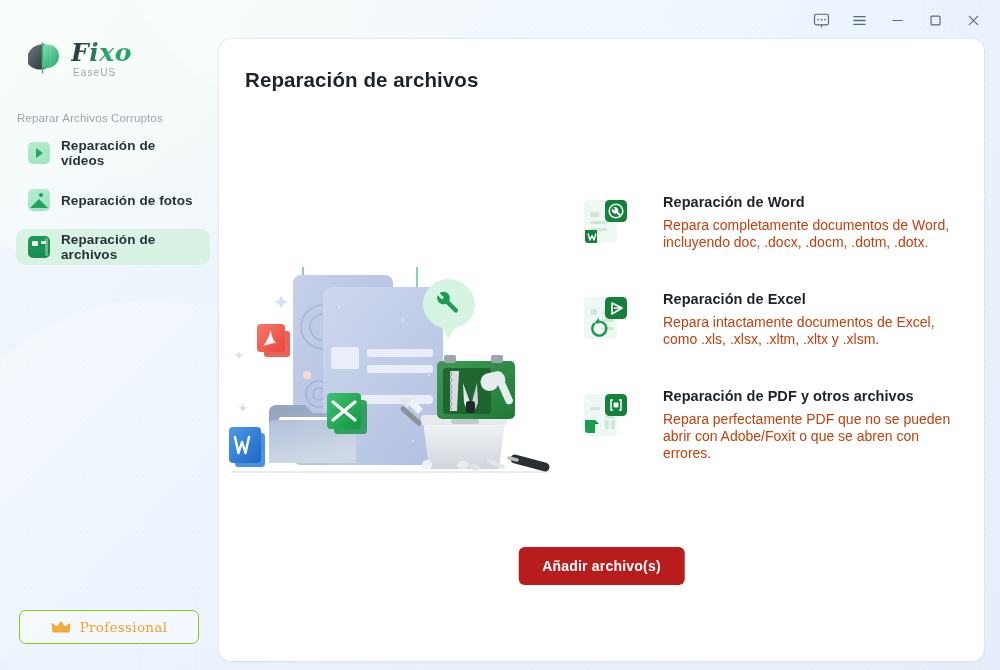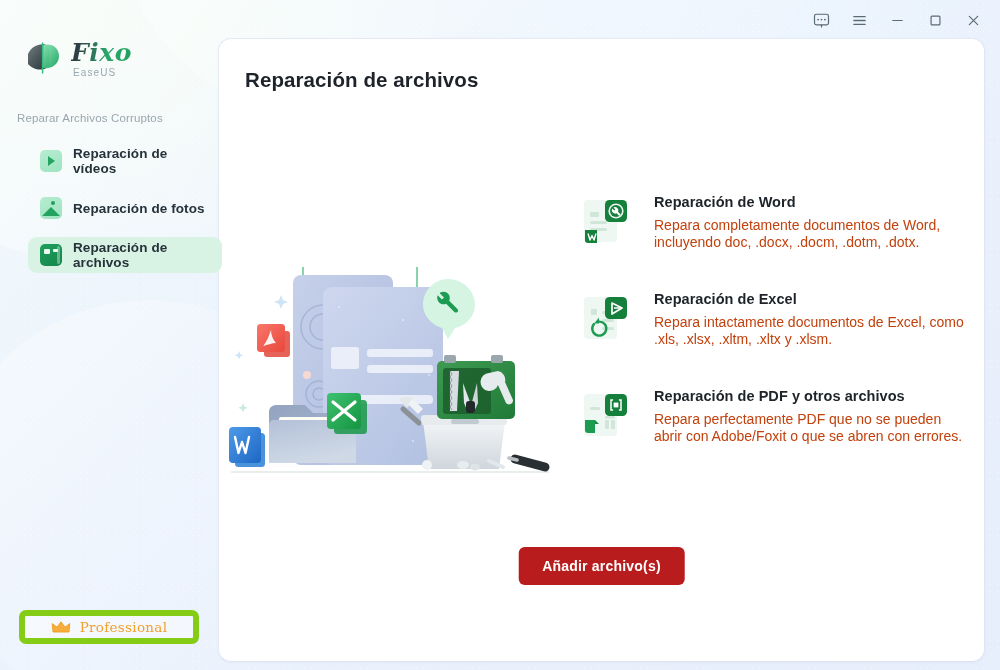--- a/index.html
+++ b/index.html
@@ -52,21 +52,21 @@
     font-size:25px; letter-spacing:.5px; line-height:25px;
     background:linear-gradient(100deg,#2f3d44 12%,#2aa66a 58%,#22a05f 100%);
     -webkit-background-clip:text; background-clip:text; color:transparent;
   }
   .logo-sub{ font-size:10px; color:#9aa7ae; letter-spacing:1.1px; margin-top:2px; margin-left:2px; }
 
   .nav-label{
     position:absolute; left:17px; top:112px;
     font-size:11.5px; color:#9aa5ad; letter-spacing:.15px;
   }
-  .nav{ position:absolute; left:28px; top:135px; width:194px;margin-top:8px; }
+  .nav{ position:absolute; left:16px; top:135px; width:194px; }
   .nav-item{
     display:flex; align-items:center; gap:11px;
     height:36px; padding:0 12px; margin-bottom:11px;
     border-radius:9px; cursor:pointer;
   }
   .nav-item.active{ background:#d8f3e4; }
   .nav-text{ font-size:13.5px; color:#26323a; font-weight:600; letter-spacing:.1px; }
   .nav-ico{ width:22px; height:22px; border-radius:5px; flex:none; position:relative; }
   .ico-video{ background:linear-gradient(150deg,#b6ecd0,#9de4c0); }
   .ico-video:after{
@@ -92,21 +92,21 @@
     content:""; position:absolute; left:13px; top:5px; width:5px; height:3px;
     background:#eafaf1; border-radius:1px;
   }
   .ico-files i{
     position:absolute; right:2px; top:2px; bottom:2px; width:3px;
     background:rgba(255,255,255,.35); border-radius:2px;
   }
 
   .pro-btn{
     position:absolute; left:19px; bottom:26px; width:180px; height:34px;
-    border:6px solid #84cc16; border-radius:7px;
+    border:1px solid #84cc16; border-radius:7px;
     background:rgba(255,255,255,.45);
     display:flex; align-items:center; justify-content:center; gap:9px;
     cursor:pointer;
   }
   .pro-label{
     font-family:"DejaVu Serif", serif; font-size:13.5px; color:#f0a02c; letter-spacing:.3px;
   }
 
   
   .panel{
@@ -120,21 +120,21 @@
     position:absolute; left:26px; top:29px;
     font-size:20.5px; font-weight:600; color:#1d2329; letter-spacing:.1px;
   }
   .panel .sub{
     position:absolute; left:26px; top:79px;
     font-size:13px; color:#757f88; letter-spacing:.05px;
   }
 
   
   .features{ position:absolute; left:362px; top:155px; width:390px; }
-  .feature{ display:flex; gap:21px; margin-bottom:40px; cursor:pointer; }
+  .feature{ display:flex; gap:30px; margin-bottom:40px; cursor:pointer; }
   .feat-ico{ width:52px; height:52px; flex:none; position:relative; margin-top:2px; }
   .feat-title{ font-size:14.5px; font-weight:700; color:#1d2329; margin-bottom:7px; letter-spacing:.05px; }
   .feat-desc{ font-size:14px; line-height:17px; color:#c2410c; max-width:312px; }
 
   
   .illus{ position:absolute; left:8px; top:140px; width:340px; height:320px; }
 
   
   .cta{
     position:absolute; left:50%; transform:translateX(-50%); top:508px;

